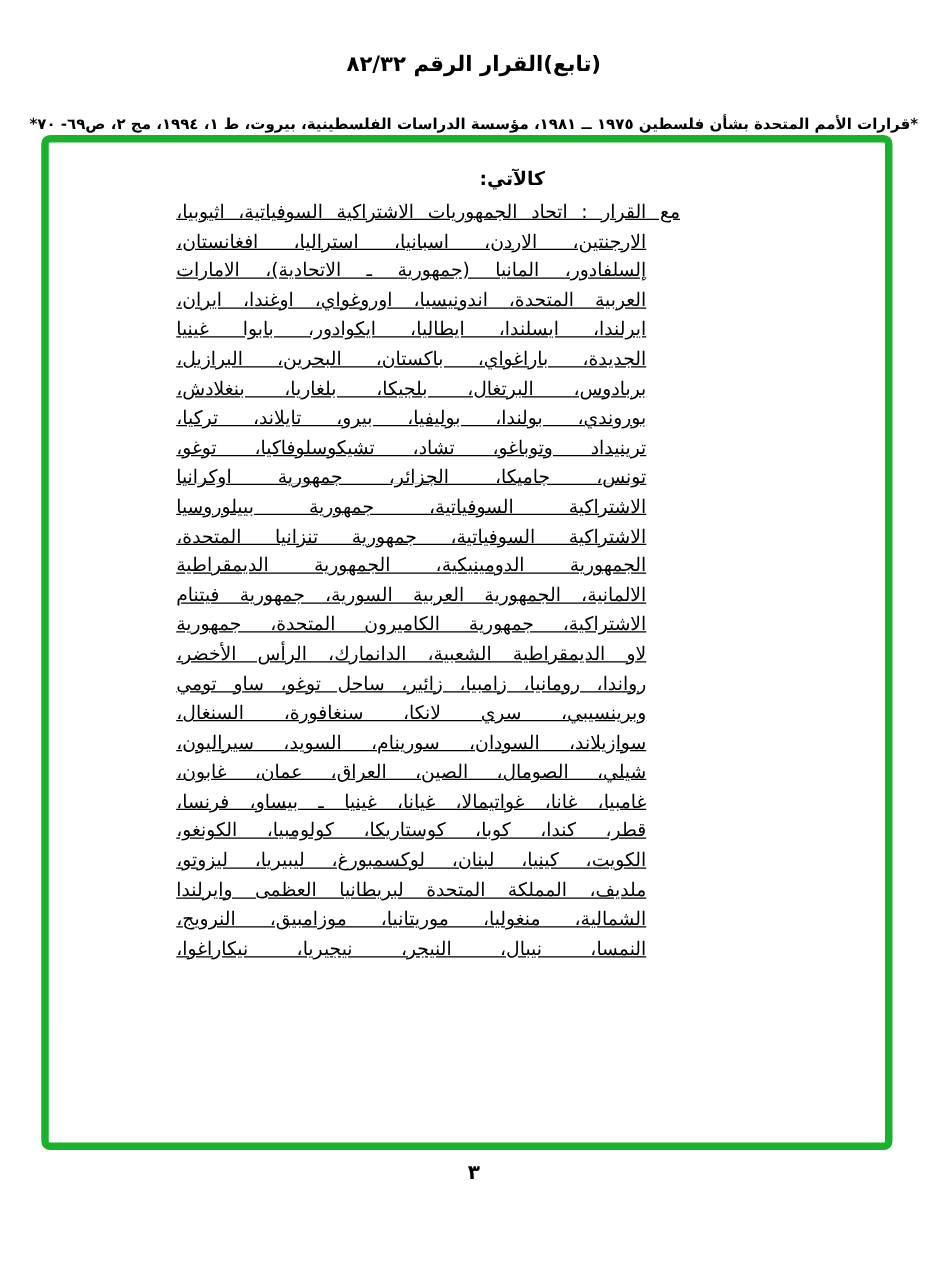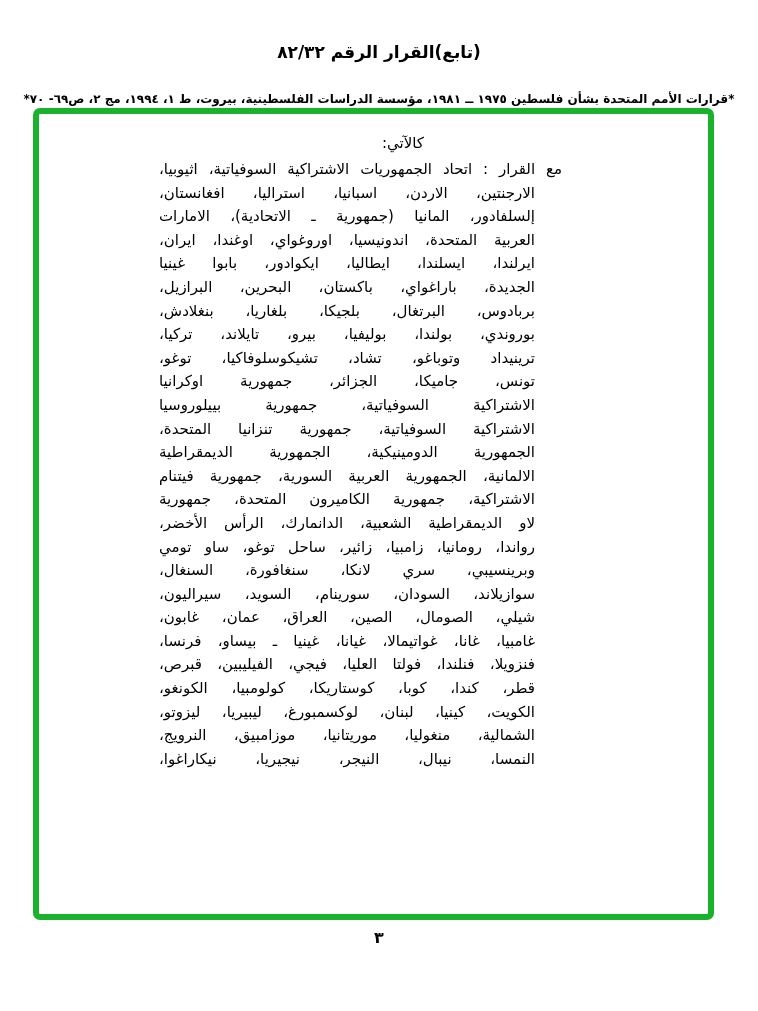--- a/index.html
+++ b/index.html
@@ -33,32 +33,34 @@
   .green-box {
     position: absolute;
     left: 33px; top: 108px;
     width: 669px; height: 800px;
     border: 6px solid #1ab12c;
     border-radius: 7px;
     background: #ffffff;
   }
   .kalaati {
     position: absolute;
-    top: 20px; right: 284px;
+    top: 20px; right: 272px;
     direction: rtl;
     font-size: 15px;
     white-space: nowrap;
+    font-weight: bold;
   }
   .textblock {
     position: absolute;
-    top: 44px; right: 146px;
+    top: 44px; right: 164px;
     width: 403px;
     direction: rtl;
     font-size: 15px;
     line-height: 23.6px;
+    text-decoration: underline;
   }
   .line {
     text-align: justify;
     text-align-last: justify;
     word-spacing: 1px;
   }
   .line.first {
     width: 403px;
   }
   .lines .line {
@@ -103,23 +105,23 @@
           <div class="line">الاشتراكية السوفياتية، جمهورية تنزانيا المتحدة،</div>
           <div class="line">الجمهورية الدومينيكية، الجمهورية الديمقراطية</div>
           <div class="line">الالمانية، الجمهورية العربية السورية، جمهورية فيتنام</div>
           <div class="line">الاشتراكية، جمهورية الكاميرون المتحدة، جمهورية</div>
           <div class="line">لاو الديمقراطية الشعبية، الدانمارك، الرأس الأخضر،</div>
           <div class="line">رواندا، رومانيا، زامبيا، زائير، ساحل توغو، ساو تومي</div>
           <div class="line">وبرينسيبي، سري لانكا، سنغافورة، السنغال،</div>
           <div class="line">سوازيلاند، السودان، سورينام، السويد، سيراليون،</div>
           <div class="line">شيلي، الصومال، الصين، العراق، عمان، غابون،</div>
           <div class="line">غامبيا، غانا، غواتيمالا، غيانا، غينيا ـ بيساو، فرنسا،</div>
-          <div class="line">فنزويلا، فنلندا، فولتا العليا، فيجي، الفيليبين، قبرص،</div>
           <div class="line">قطر، كندا، كوبا، كوستاريكا، كولومبيا، الكونغو،</div>
           <div class="line">الكويت، كينيا، لبنان، لوكسمبورغ، ليبيريا، ليزوتو،</div>
+          <div class="line">ملديف، المملكة المتحدة لبريطانيا العظمى وايرلندا</div>
           <div class="line">الشمالية، منغوليا، موريتانيا، موزامبيق، النرويج،</div>
           <div class="line">النمسا، نيبال، النيجر، نيجيريا، نيكاراغوا،</div>
         </div>
     </div>
 
   </div>
 
   <div class="page-number">٣</div>
 
 </div>

